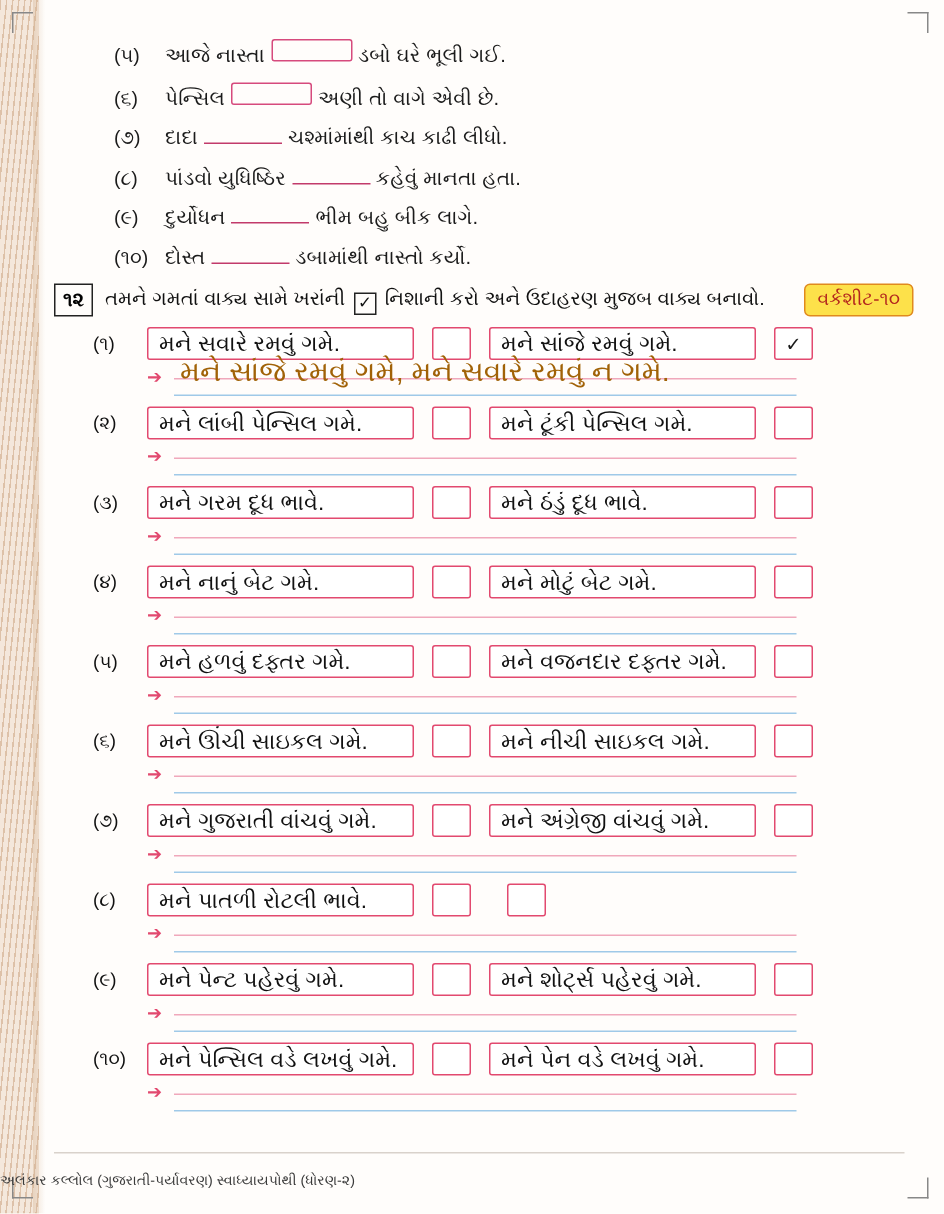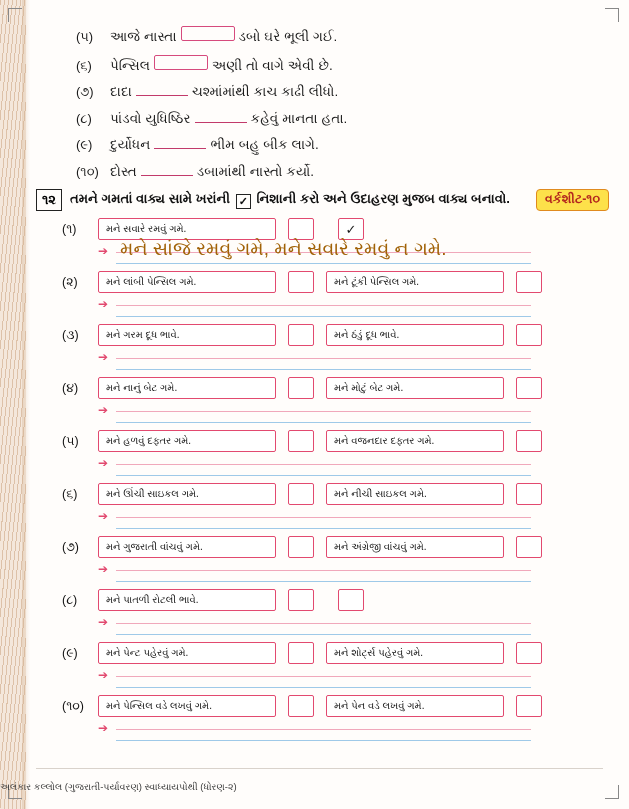--- a/index.html
+++ b/index.html
@@ -87,41 +87,41 @@
   .qnum-box {
     border: 1.3px solid #222;
     width: 26px; height: 22px;
     display: flex; align-items: center; justify-content: center;
     font-size: 13px; font-weight: bold;
     margin-right: 8px;
     flex: 0 0 26px;
   }
   .q12-text {
     font-size: 13.2px;
-    font-weight: bold;
+    font-weight: normal;
     color: #111;
     flex: 1 1 auto;
   }
   .tickmark-inline {
     display: inline-block;
     border: 1.1px solid #222;
     width: 15px; height: 15px;
     line-height: 13px;
     text-align: center;
     font-size: 11px;
     vertical-align: -2px;
     margin: 0 2px;
   }
   .worksheet-badge {
     background: #fde14a;
     border: 1.4px solid #e08a1e;
     border-radius: 4px;
     padding: 2px 8px 3px 8px;
     font-size: 12.5px;
-    font-weight: bold;
+    font-weight: normal;
     color: #b3261e;
     white-space: nowrap;
     flex: 0 0 auto;
     margin-left: 6px;
   }
 
   
   .ex-list { padding-left: 26px; }
   .ex-item { margin-bottom: 2px; }
   .ex-row {
@@ -135,21 +135,21 @@
     color: #111;
     text-align: left;
   }
   .sent-box {
     border: 1.1px solid #e2496f;
     border-radius: 2px;
     height: 22px;
     display: flex;
     align-items: center;
     padding: 0 7px;
-    font-size: 10px;
+    font-size: 15px;
     color: #111;
     background: #fff;
     white-space: nowrap;
     overflow: hidden;
   }
   .sent-box.left { width: 178px; flex: 0 0 178px; }
   .sent-box.right { width: 178px; flex: 0 0 178px; }
   .tick-box {
     border: 1.1px solid #e2496f;
     border-radius: 2px;
@@ -291,20 +291,21 @@
       </div>
       <div class="worksheet-badge">વર્કશીટ-૧૦</div>
     </div>
 
     <div class="ex-list" id="ex-list">
         <div class="ex-item">
           <div class="ex-row">
             <div class="ex-num">(૧)</div>
             <div class="sent-box left">મને સવારે રમવું ગમે.</div>
             <div class="tick-box"></div>
+            <div class="sent-box right">મને સાંજે રમવું ગમે.</div>
             <div class="tick-box last">✓</div>
           </div>
           <div class="ans-area">
             <span class="arrow">➔</span>
             <div class="ans-line red"></div>
             <div class="ans-line blue"></div>
             <div class="ans-text">મને સાંજે રમવું ગમે, મને સવારે રમવું ન ગમે.</div>
           </div>
         </div>
         <div class="ex-item">

